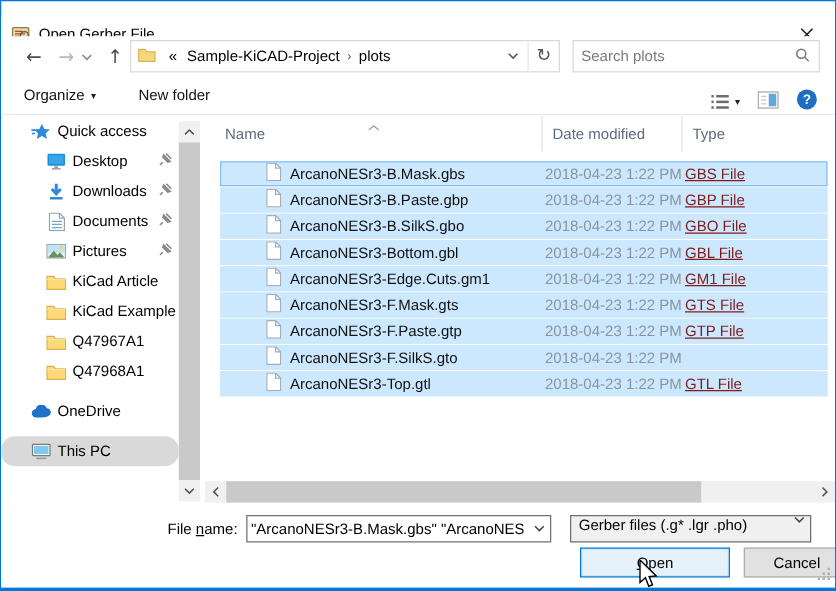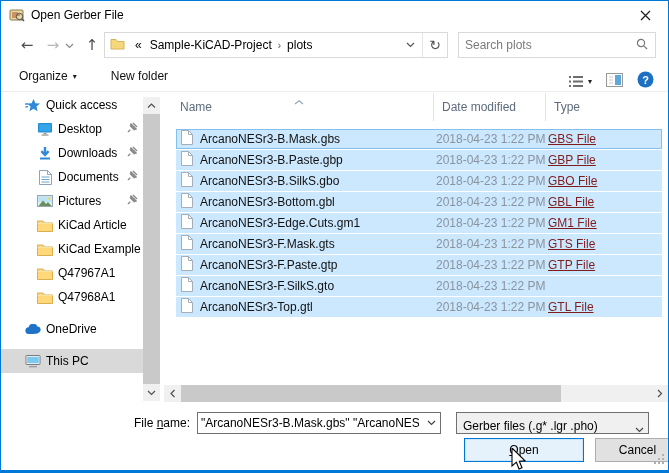--- a/index.html
+++ b/index.html
@@ -4,21 +4,21 @@
 <style>
   html,body{margin:0;padding:0;background:#f0f0f0;}
   *{box-sizing:border-box;cursor:default;}
   .window{
     position:relative;width:669px;height:473px;background:#fff;
     border:1px solid #0078d7;border-bottom-width:3px;
     font-family:"Liberation Sans",sans-serif;font-size:12px;color:#1a1a1a;
     overflow:hidden;
   }
   
-  .titlebar{position:absolute;left:0;top:0;right:0;height:28px;display:flex;align-items:center;padding-left:8px;background:#fff;}
+  .titlebar{position:absolute;left:0;top:12px;right:0;height:28px;display:flex;align-items:center;padding-left:8px;background:#fff;}
   .titlebar .app-ico{width:16px;height:16px;margin-right:6px;flex:0 0 auto;}
   .titlebar .title{flex:1;font-size:12px;color:#000;}
   .close-btn{width:45px;height:28px;display:flex;align-items:center;justify-content:center;}
   
   .navbar{position:absolute;left:0;top:28px;right:0;height:32px;display:flex;align-items:center;background:#fff;}
   .nav-ic{font-family:"DejaVu Sans",sans-serif;font-size:15px;line-height:1;text-align:center;}
   .nav-back{color:#4d4d4d;margin-left:14px;width:24px;}
   .nav-fwd{color:#b8b8b8;width:24px;margin-left:2px;}
   .nav-chev{width:14px;margin-left:0;}
   .nav-up{color:#4d4d4d;width:22px;margin-left:2px;}
@@ -43,59 +43,59 @@
   .tb-right{margin-left:auto;display:flex;align-items:center;gap:14px;margin-right:14px;}
   .tb-viewgrp{display:flex;align-items:center;gap:4px;}
   
   .main{position:absolute;left:0;top:92px;right:0;height:312px;background:#fff;}
   
   .sidebar{position:absolute;left:0;top:0;width:142px;bottom:0;overflow:hidden;}
   .sb-item{height:24px;display:flex;align-items:center;position:relative;}
   .sb-item.lv0{padding-left:24px;}
   .sb-item.lv1{padding-left:36px;}
   .sb-item.gap{margin-top:8px;}
-  .sb-item.sel{background:#d9d9d9;}
+  .sb-item.sel{background:#d9d9d9;border-radius:11px;}
   .sb-icon{width:16px;height:16px;margin-right:5px;flex:0 0 auto;display:flex;align-items:center;justify-content:center;}
   .sb-label{white-space:nowrap;color:#000;}
   .sb-pin{position:absolute;right:5px;top:5px;}
   
   .sb-scroll{position:absolute;left:142px;top:4px;width:17px;height:304px;background:#f0f0f0;}
   .sb-scroll .arr{height:17px;display:flex;align-items:center;justify-content:center;}
   .sb-scroll .thumb{position:absolute;left:0;top:17px;bottom:17px;width:17px;background:#c9c9c9;}
   .sb-scroll .arr.bot{position:absolute;bottom:0;left:0;right:0;}
   
   .filelist{position:absolute;left:159px;top:0;right:0;bottom:0;}
   .fl-header{position:absolute;left:4px;top:0;right:0;height:28px;display:flex;color:#5d6b7c;text-align:center;}
   .fl-h{display:flex;align-items:center;position:relative;}
   .fl-h.name{width:269px;padding-left:16px;}
   .fl-h.date{width:112px;padding-left:8px;border-left:1px solid #e3e3e3;}
   .fl-h.type{flex:1;padding-left:8px;border-left:1px solid #e3e3e3;}
   .sort-caret{position:absolute;top:1px;left:50%;transform:translateX(-50%);}
   .fl-rows{position:absolute;left:16px;top:36px;right:6px;}
   .fl-row{height:20px;margin-bottom:1px;background:#cce8ff;display:flex;align-items:center;border:1px solid #cce8ff;}
   .fl-row.focused{border-color:#84c0ee;}
-  .fl-cell-name{width:251px;display:flex;align-items:center;overflow:hidden;}
+  .fl-cell-name{width:251px;display:flex;align-items:center;overflow:hidden;padding-left:32px;}
   .file-ico{margin:0 7px 0 4px;flex:0 0 auto;}
   .fl-name{color:#111;white-space:nowrap;}
   .fl-date{width:112px;padding-left:8px;color:#8a949e;white-space:nowrap;}
   .fl-type{flex:1;padding-left:8px;color:#7f1d1d;white-space:nowrap;text-decoration:underline;}
   
   .fl-hscroll{position:absolute;left:4px;right:0;bottom:3px;height:17px;background:#f0f0f0;}
   .fl-hscroll .arr{position:absolute;top:0;width:17px;height:17px;display:flex;align-items:center;justify-content:center;}
   .fl-hscroll .arr.left{left:0;}
   .fl-hscroll .arr.right{right:0;}
   .fl-hscroll .thumb{position:absolute;left:17px;top:0;height:17px;width:380px;background:#c9c9c9;}
   
   .footer{position:absolute;left:0;top:404px;right:0;bottom:0;background:#fff;}
   .fn-label{position:absolute;left:133px;top:11px;width:60px;color:#000;}
   .fn-label .accel{text-decoration:underline;}
   .fn-combo{position:absolute;left:196px;top:7px;width:244px;height:22px;border:1px solid #707070;background:#fff;display:flex;align-items:center;}
   .fn-combo input{flex:1;border:0;outline:0;padding:0 3px;font:12px "Liberation Sans",sans-serif;color:#000;background:transparent;min-width:0;}
   .combo-chev{width:18px;display:flex;align-items:center;justify-content:center;flex:0 0 auto;}
-  .filter-combo{position:absolute;left:455px;top:7px;width:193px;height:22px;border:1px solid #707070;background:#f0f0f0;display:flex;align-items:flex-end;}
+  .filter-combo{position:absolute;left:455px;top:7px;width:193px;height:22px;border:1px solid #707070;background:#f0f0f0;display:flex;align-items:flex-start;}
   .filter-combo .val{flex:1;padding:0 6px;white-space:nowrap;overflow:hidden;color:#000;}
   .btn{position:absolute;top:33px;height:24px;display:flex;align-items:center;justify-content:center;font-size:12px;}
   .btn-open{left:463px;width:120px;background:#e5f1fb;border:1px solid #0078d7;box-shadow:inset 0 0 0 1px #cde6f7;color:#000;}
   .btn-open .accel{text-decoration:underline;}
   .btn-cancel{left:594px;width:85px;background:#e1e1e1;border:1px solid #adadad;color:#000;}
   .cursor{position:absolute;left:510px;top:43px;width:18px;height:24px;pointer-events:none;z-index:9;}
   .grip{position:absolute;right:3px;bottom:2px;}
 </style>
 </head>
 <body>

